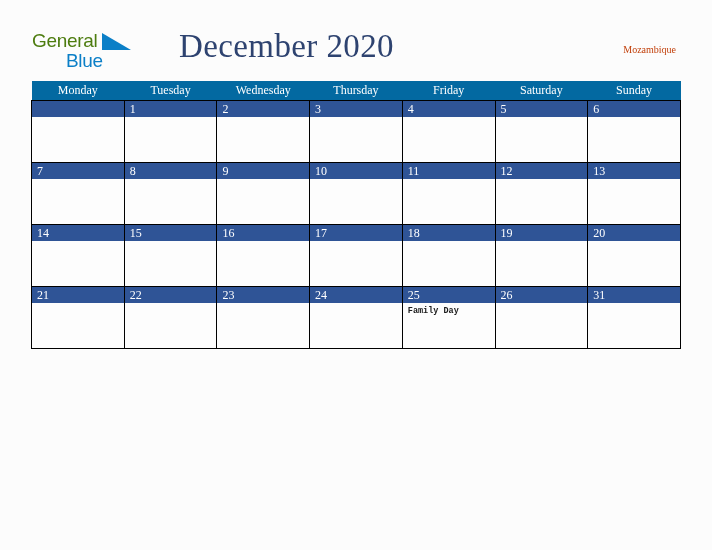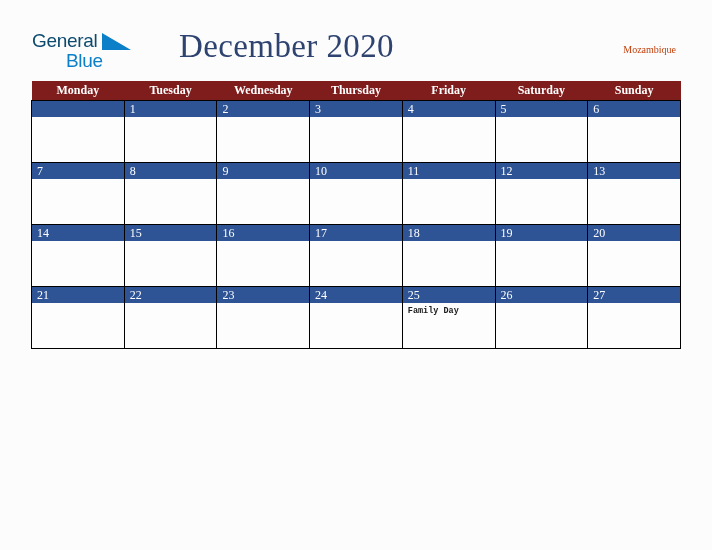--- a/index.html
+++ b/index.html
@@ -36,21 +36,21 @@
     top: 30px;
     width: 118px;
     height: 46px;
   }
   .logo-general {
     position: absolute;
     left: 0;
     top: 0;
     font-family: "Liberation Sans", sans-serif;
     font-size: 19px;
-    color: #0c4a6e;
+    color: #4d7c0f;
     letter-spacing: -0.3px;
     line-height: 22px;
   }
   .logo-tri {
     position: absolute;
     left: 70px;
     top: 3px;
     width: 29px;
     height: 17px;
     overflow: visible;
@@ -91,24 +91,24 @@
   .calendar {
     position: absolute;
     left: 31px;
     top: 81px;
     width: 650px;
     border-collapse: collapse;
     table-layout: fixed;
   }
 
   .calendar th {
-    background: #7f1d1d;
+    background: #0369a1;
     color: #ffffff;
     font-family: "Liberation Serif", serif;
-    font-weight: bold;
+    font-weight: normal;
     font-size: 12px;
     height: 19px;
     padding: 0;
     text-align: center;
     border: none;
   }
 
   .calendar td {
     width: 92.85px;
     height: 61px;
@@ -264,19 +264,19 @@
           <td>
             <span class="daynum">25</span>
             <div class="events">
               <div class="event">Family Day</div>
             </div>
           </td>
           <td>
             <span class="daynum">26</span>
           </td>
           <td>
-            <span class="daynum">27</span>
+            <span class="daynum">31</span>
           </td>
         </tr>
       </tbody>
   </table>
 
 </div>
 
 </body></html>

